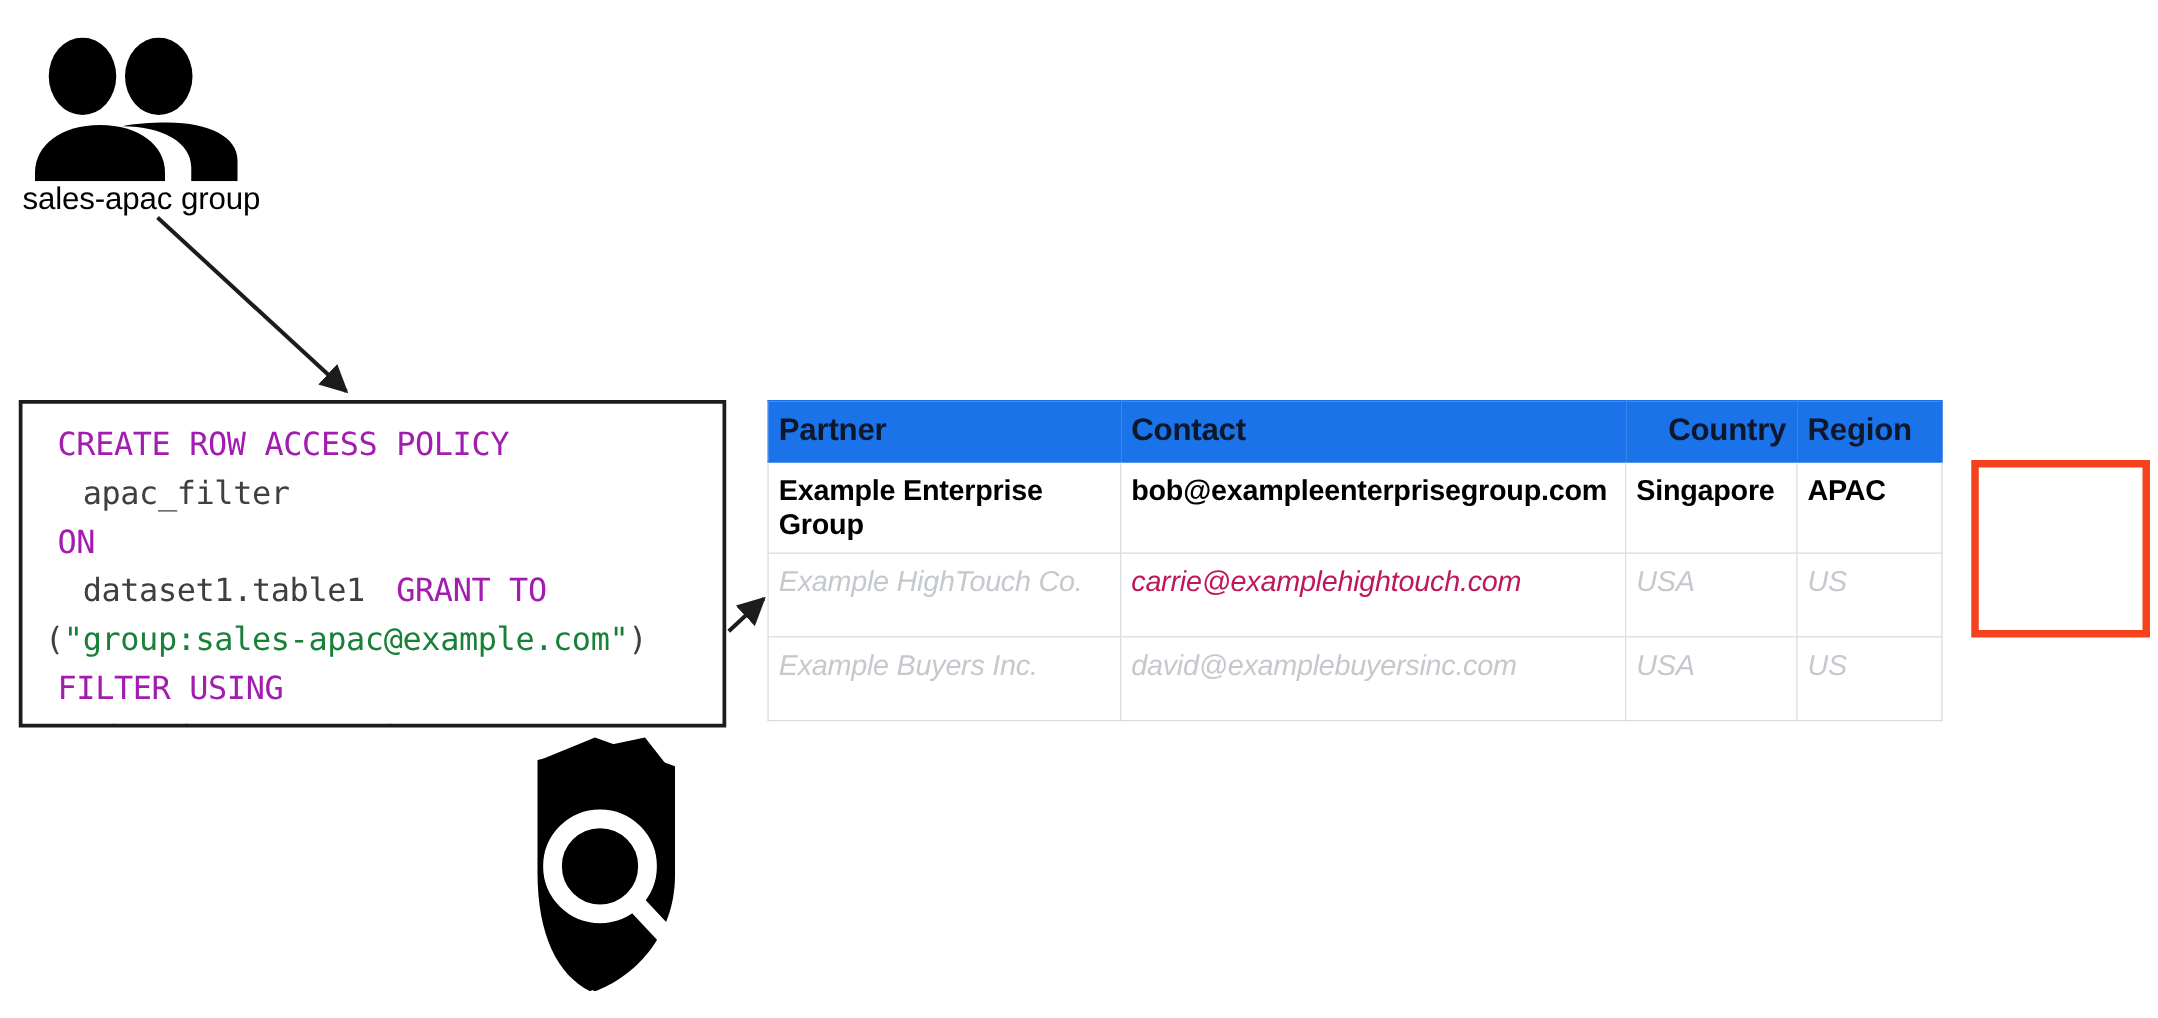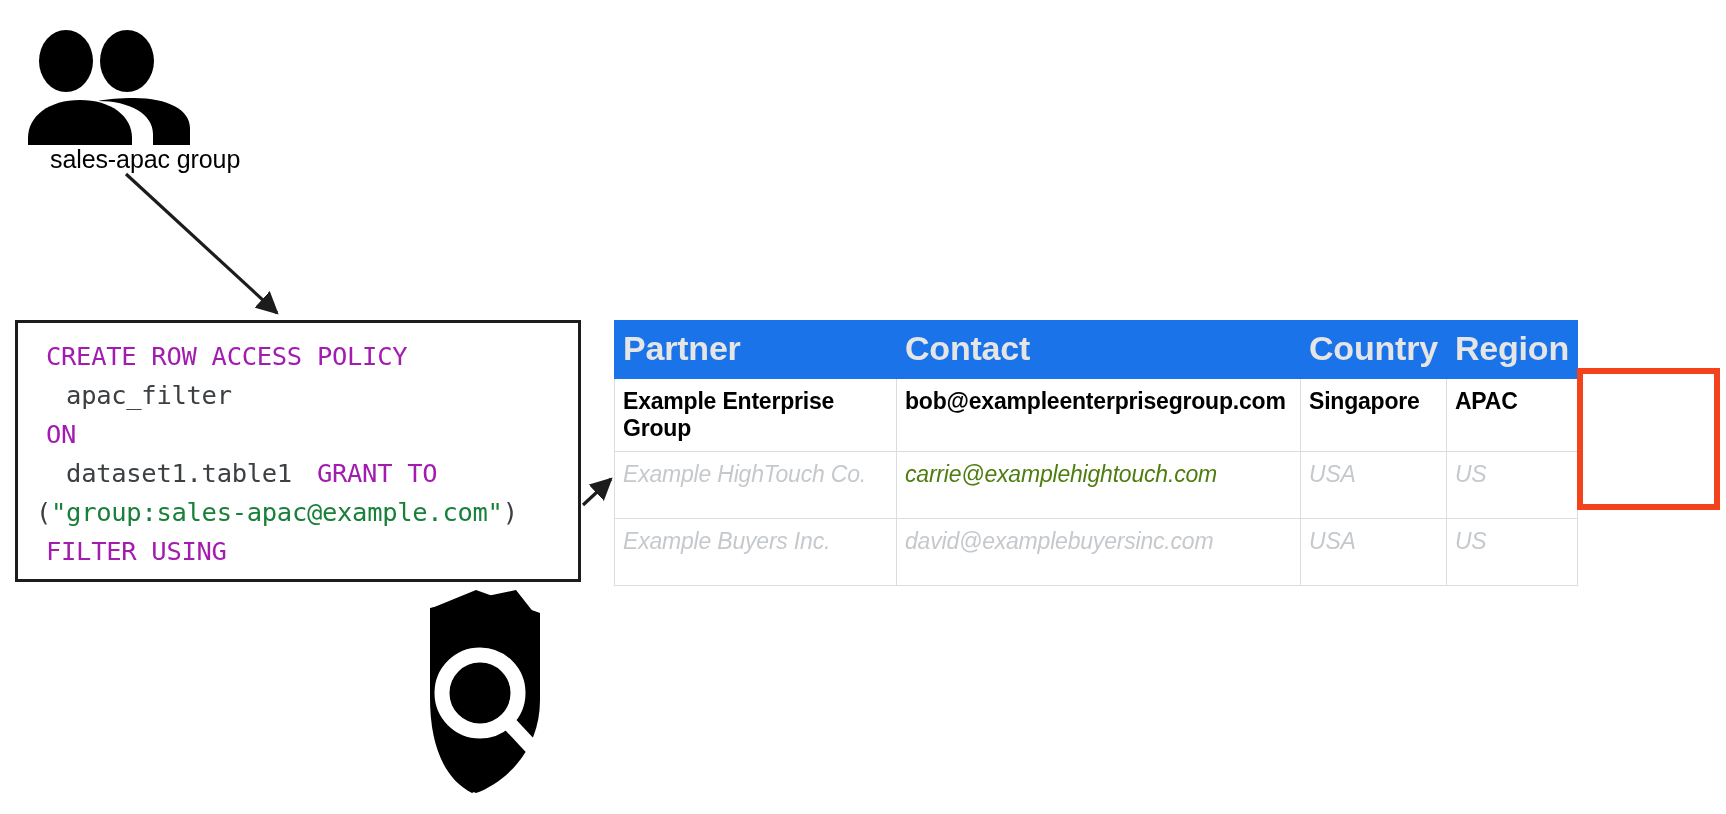--- a/index.html
+++ b/index.html
@@ -31,21 +31,20 @@
     height: 115px;
   }
   #group-label {
     position: absolute;
     left: 0px;
     top: 125px;
     font-size: 25px;
     color: #000000;
     white-space: nowrap;
     letter-spacing: -0.1px;
-    margin-left: 32px;
   }
 
   
   #arrow-layer {
     position: absolute;
     left: 0;
     top: 0;
     width: 1726px;
     height: 814px;
     pointer-events: none;
@@ -90,25 +89,25 @@
   #partner-table {
     position: absolute;
     left: 614px;
     top: 320px;
     border-collapse: collapse;
     table-layout: fixed;
     font-size: 23px;
   }
   #partner-table th {
     background: #1a73e8;
-    color: #e5e5e5;
+    color: #0f172a;
     font-weight: bold;
     text-align: left;
     padding: 8px 8px 10px 8px;
-    font-size: 34px;
+    font-size: 25px;
     border: 1px solid #1a73e8;
     vertical-align: middle;
     height: 30px;
     letter-spacing: -0.2px;
   }
   #partner-table td {
     border: 1px solid #dadce0;
     padding: 9px 8px 9px 8px;
     vertical-align: top;
     height: 48px;
@@ -199,21 +198,21 @@
   </thead>
   <tbody>
     <tr class="row-active">
       <td>Example Enterprise Group</td>
       <td>bob@exampleenterprisegroup.com</td>
       <td>Singapore</td>
       <td>APAC</td>
     </tr>
     <tr class="row-dim">
       <td style="color: rgb(197, 201, 205);">Example HighTouch Co.</td>
-      <td style="color: #4d7c0f; margin-left: 16px;">carrie@examplehightouch.com</td>
+      <td style="color: #be185d; margin-left: 16px;">carrie@examplehightouch.com</td>
       <td style="color: rgb(197, 201, 205);">USA</td>
       <td style="color: rgb(197, 201, 205);">US</td>
     </tr>
     <tr class="row-dim">
       <td style="color: rgb(197, 201, 205);">Example Buyers Inc.</td>
       <td style="color: rgb(197, 201, 205);">david@examplebuyersinc.com</td>
       <td style="color: rgb(197, 201, 205);">USA</td>
       <td style="color: rgb(197, 201, 205);">US</td>
     </tr>
   </tbody>

